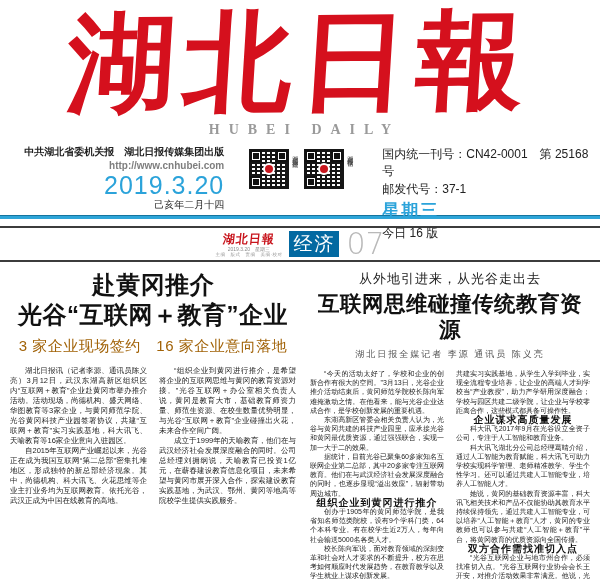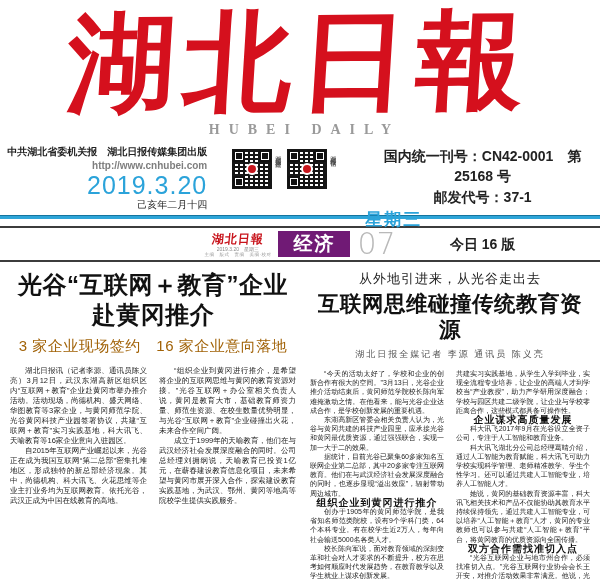--- a/index.html
+++ b/index.html
@@ -33,32 +33,32 @@
       repeating-linear-gradient(0deg,#161616 0 2px,rgba(255,255,255,0) 2px 4px),
       repeating-linear-gradient(90deg,#161616 0 2px,#fff 2px 5px);
     outline:2px solid #161616;outline-offset:-1px;}
   .qr .f{position:absolute;width:8px;height:8px;border:2px solid #111;background:#fff;}
   .qr .f::after{content:"";position:absolute;inset:1px;background:#111;}
   .qr .tl{top:0;left:0}.qr .tr{top:0;right:0}.qr .bl{bottom:0;left:0}
   .qr .dot{position:absolute;top:13px;left:13px;width:12px;height:12px;background:#fff;border-radius:50%;}
   .qr .dot::after{content:"";position:absolute;inset:2px;background:#c8171e;border-radius:50%;}
   .qr-label{writing-mode:vertical-rl;font-size:6px;color:#444;letter-spacing:1px;margin-top:5px;height:38px;overflow:hidden;}
   .info-right{margin-left:16px;line-height:1.45;}
-  .issue-line,.postal-line,.pages-line{font-size:14px;font-weight:bold;color:#222;text-align:center;}
+  .issue-line,.postal-line,.pages-line{font-size:12px;font-weight:normal;color:#222;}
   .weekday{font-size:17px;color:#2ba3da;font-weight:bold;letter-spacing:2px;margin:1px 0;}
   
   .rule-blue{margin-top:5px;height:3px;background:#2ea5d8;border-top:1px solid #15759f;}
   .band{margin-top:7px;border-top:2px solid #3c3c3c;border-bottom:2px solid #3c3c3c;
     height:32px;display:flex;align-items:center;justify-content:center;gap:7px;}
   .mini-mast{text-align:center;line-height:1;}
   .mini-logo{color:#c8141c;font-weight:900;font-size:12px;transform:skewX(-6deg);display:inline-block;letter-spacing:1px;}
   .mini-date{font-size:5px;color:#8a8a8a;margin-top:1px;}
   .mini-credits{font-size:4.5px;color:#9a9a9a;margin-top:1px;letter-spacing:0.5px;}
-  .section-badge{background:#701a75;color:#fff;font-size:19px;font-weight:bold;
-    padding:1px 15px;letter-spacing:2px;line-height:24px;}
+  .section-badge{background:#0369a1;color:#fff;font-size:19px;font-weight:normal;
+    padding:1px 4px;letter-spacing:2px;line-height:24px;}
   .page-num{font-size:30px;color:#b9b9b9;font-weight:200;font-family:"DejaVu Sans",sans-serif;line-height:30px;}
   
   .content{display:flex;padding:8px 10px 0 10px;gap:14px;}
   .article-left{width:286px;flex:0 0 auto;}
   .article-right{flex:1;min-width:0;}
   .hl-left{font-size:24px;font-weight:900;text-align:center;line-height:30px;letter-spacing:0.5px;color:#111;}
   .subhead{font-size:15px;color:#a16207;text-align:center;margin-top:7px;letter-spacing:0.5px;}
   .kicker{font-size:13px;color:#222;text-align:center;letter-spacing:1px;}
   .hl-right{font-size:21.5px;font-weight:900;text-align:center;margin-top:3px;letter-spacing:0.5px;color:#111;line-height:26px;}
   .byline{font-size:9px;color:#555;text-align:center;margin-top:5px;letter-spacing:2px;}
@@ -120,22 +120,22 @@
     <div class="mini-credits">主编　版式　责编　美编·校对</div>
   </div>
   <div class="section-badge">经济</div>
   <div class="page-num">07</div>
 </div>
 
 <div class="content">
 
   <div class="article-left">
     <div class="hl-left">
+      <div>赴黄冈推介</div>
       <div>光谷“互联网＋教育”企业</div>
-      <div>赴黄冈推介</div>
     </div>
     <div class="subhead">3 家企业现场签约　16 家企业意向落地</div>
     <div class="body-cols body-left">
       <p>湖北日报讯（记者李源、通讯员陈义亮）3月12日，武汉东湖高新区组织区内“互联网＋教育”企业赴黄冈市举办推介活动。活动现场，尚德机构、盛天网络、华图教育等3家企业，与黄冈师范学院、光谷黄冈科技产业园签署协议，共建“互联网＋教育”实习实践基地，科大讯飞、天喻教育等16家企业意向入驻园区。</p>
       <p>自2015年互联网产业崛起以来，光谷正在成为我国互联网“第二总部”密集扎堆地区，形成独特的新总部经济现象。其中，尚德机构、科大讯飞、火花思维等企业主打业务均为互联网教育。依托光谷，武汉正成为中国在线教育的高地。</p>
       <p>“组织企业到黄冈进行推介，是希望将企业的互联网思维与黄冈的教育资源对接。”光谷互联网＋办公室相关负责人说，黄冈是教育大市，基础教育师资力量、师范生资源、在校生数量优势明显，与光谷“互联网＋教育”企业碰撞出火花，未来合作空间广阔。</p>
       <p>成立于1999年的天喻教育，他们在与武汉经济社会发展深度融合的同时。公司总经理刘拥纲说，天喻教育已投资1亿元，在蕲春建设教育信息化项目，未来希望与黄冈市展开深入合作，探索建设教育实践基地，为武汉、鄂州、黄冈等地高等院校学生提供实践服务。</p>
     </div>
   </div>
 

